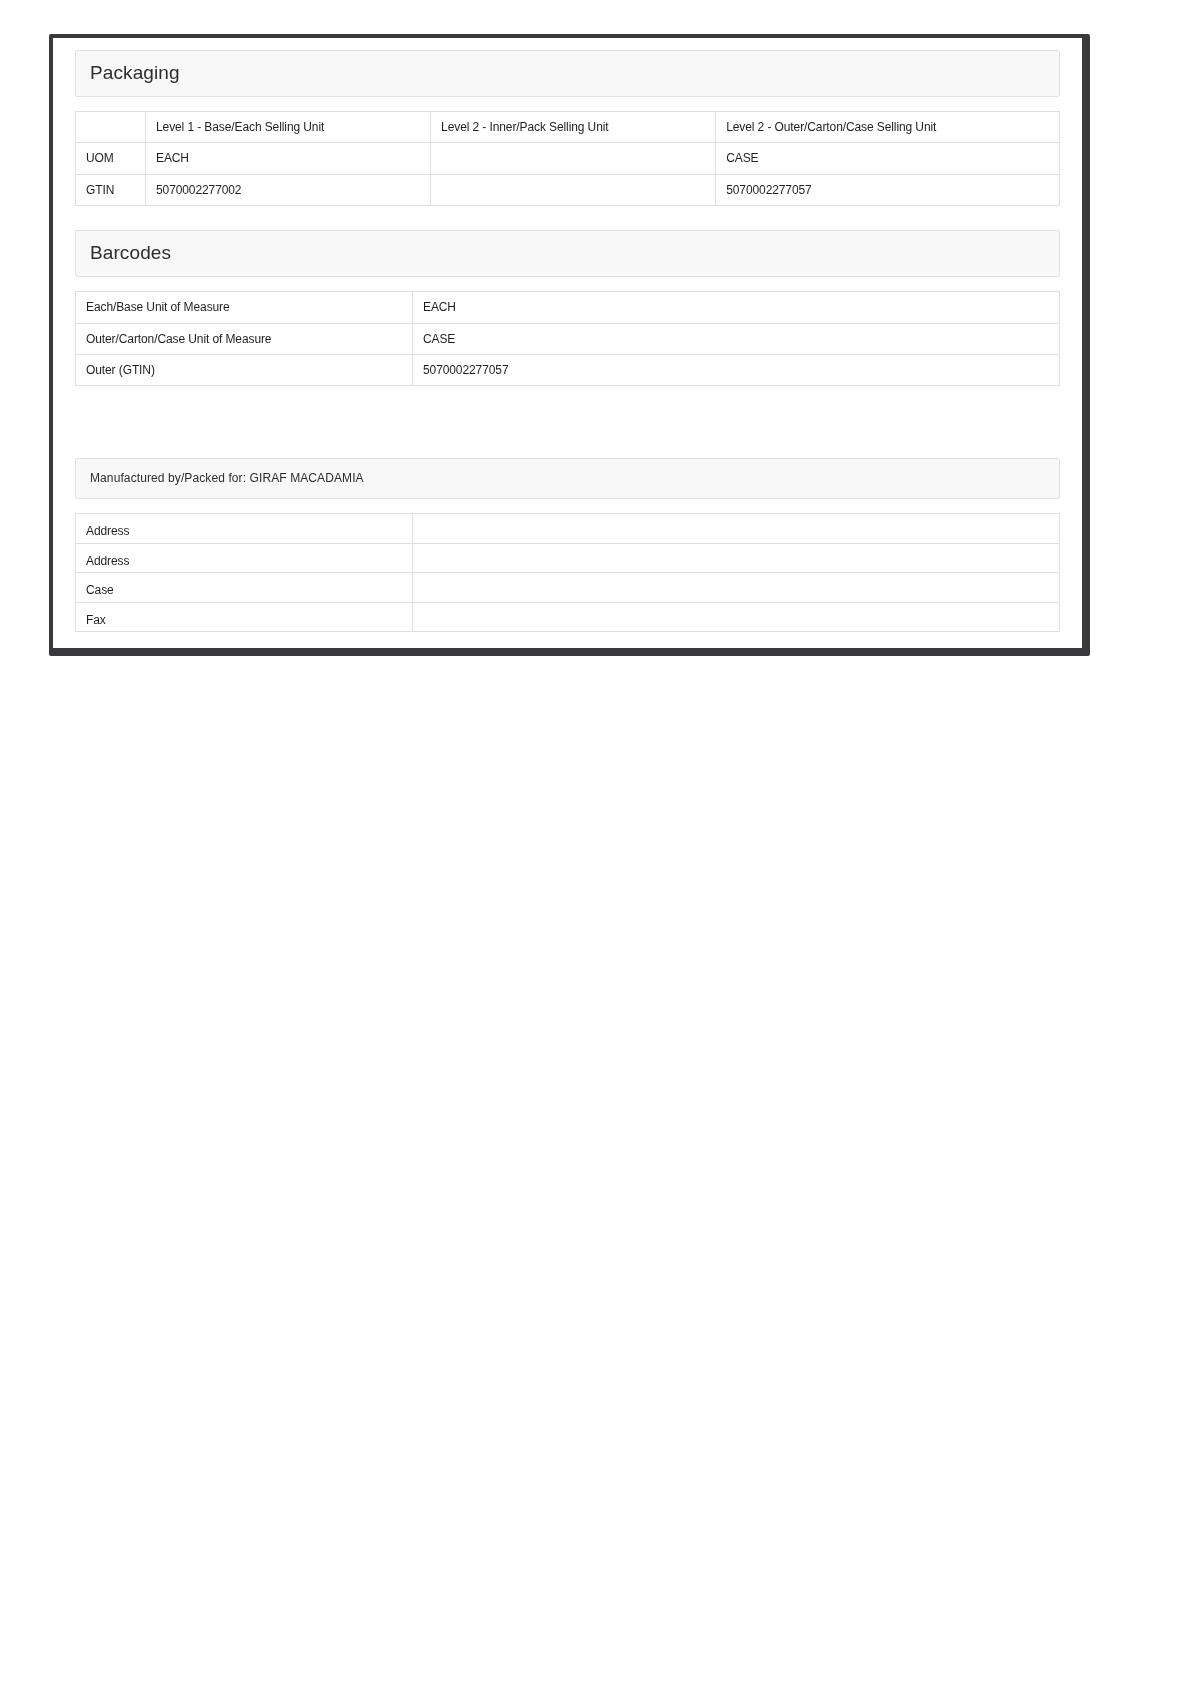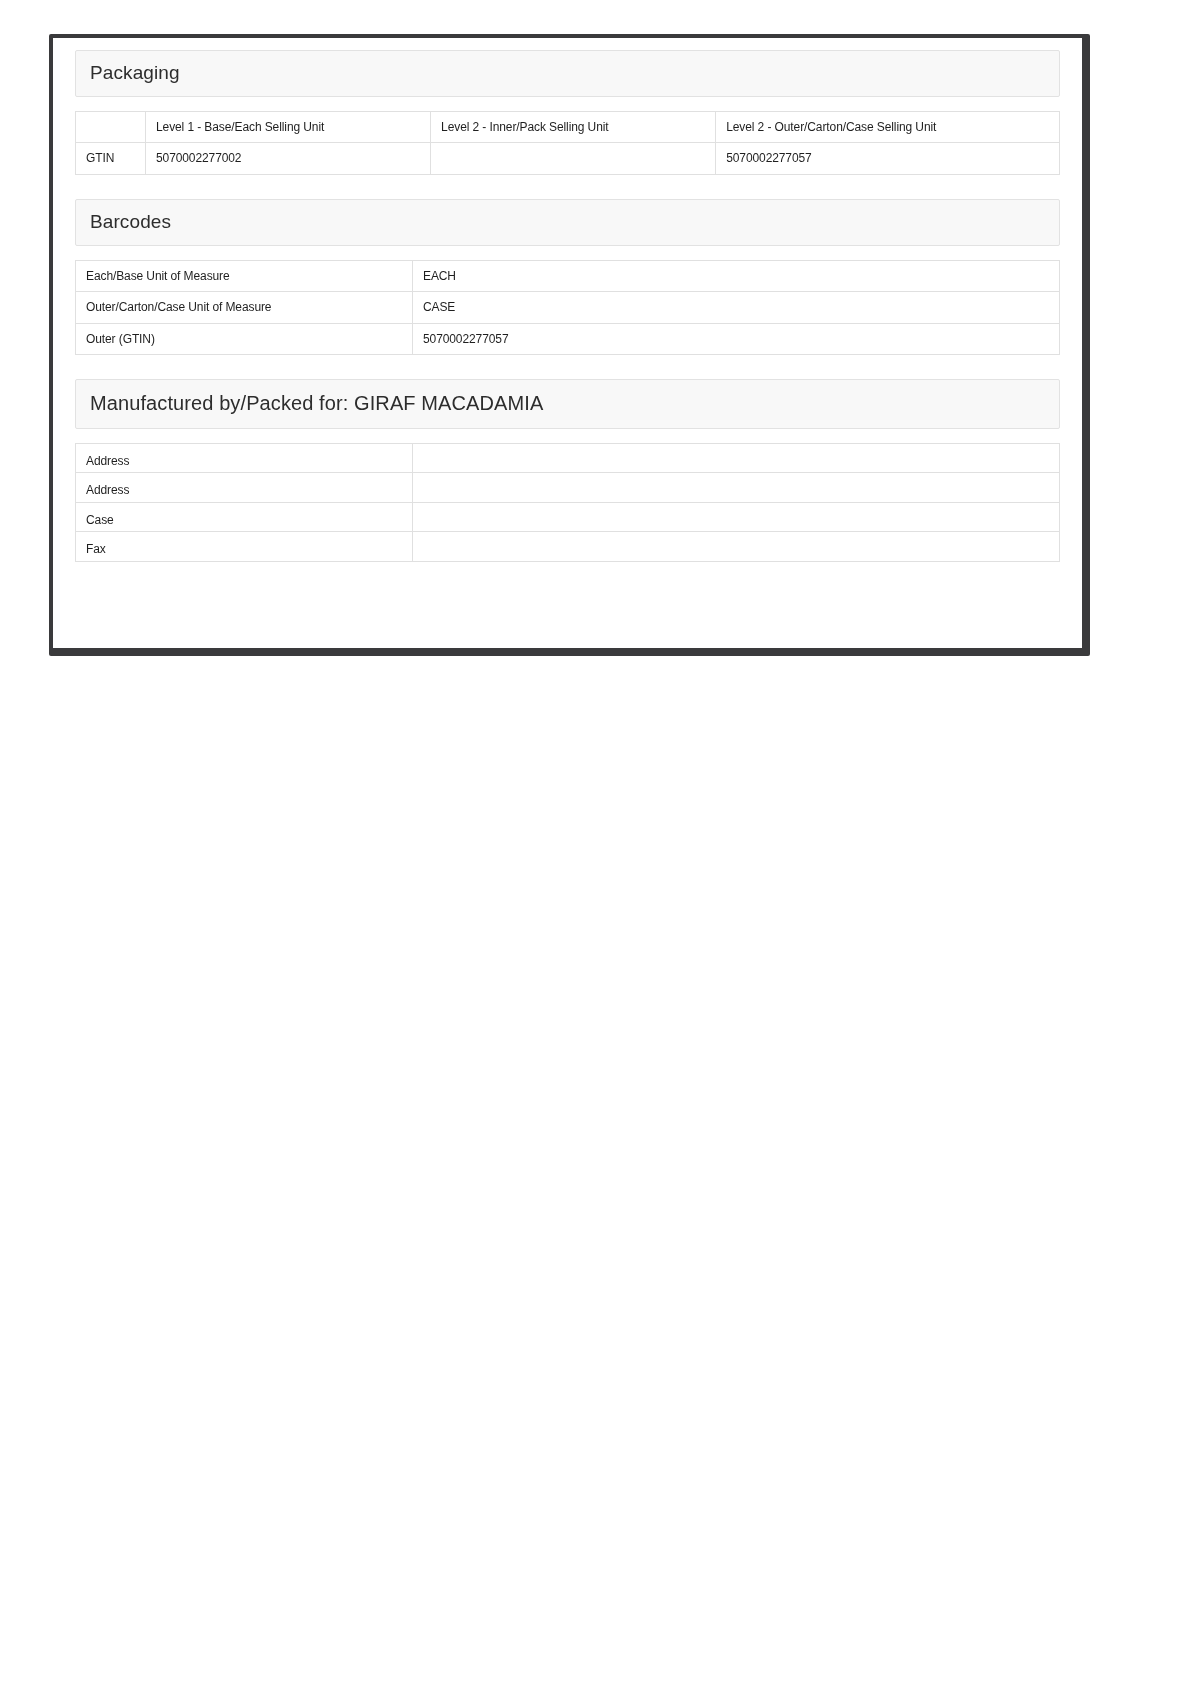--- a/index.html
+++ b/index.html
@@ -42,22 +42,23 @@
     border: 1px solid #e2e2e2;
     border-radius: 2px;
     box-sizing: border-box;
     padding: 11px 14px 12px 14px;
     font-size: 19px;
     font-weight: 400;
     color: #2d2d2d;
     letter-spacing: 0.1px;
   }
   .section-header.big {
-    font-size: 20px;
+    font-size: 12px;
     padding: 12px 14px 13px 14px;
+    margin-top: 48px;
   }
   .spacer-14 { height: 14px; }
   .spacer-24 { height: 24px; }
 
   table.grid {
     width: 100%;
     border-collapse: collapse;
     table-layout: fixed;
     font-size: 11.5px;
     color: #1f1f1f;
@@ -107,20 +108,26 @@
             <col class="pkg-c1">
             <col class="pkg-c2">
             <col class="pkg-c3">
         </colgroup>
         <tbody>
           <tr>
             <td></td>
             <td>Level 1 - Base/Each Selling Unit</td>
             <td>Level 2 - Inner/Pack Selling Unit</td>
             <td>Level 2 - Outer/Carton/Case Selling Unit</td>
+          </tr>
+          <tr>
+            <td>UOM</td>
+            <td>EACH</td>
+            <td></td>
+            <td>CASE</td>
           </tr>
           <tr>
             <td>GTIN</td>
             <td>5070002277002</td>
             <td></td>
             <td>5070002277057</td>
           </tr>
         </tbody>
       </table>
 

